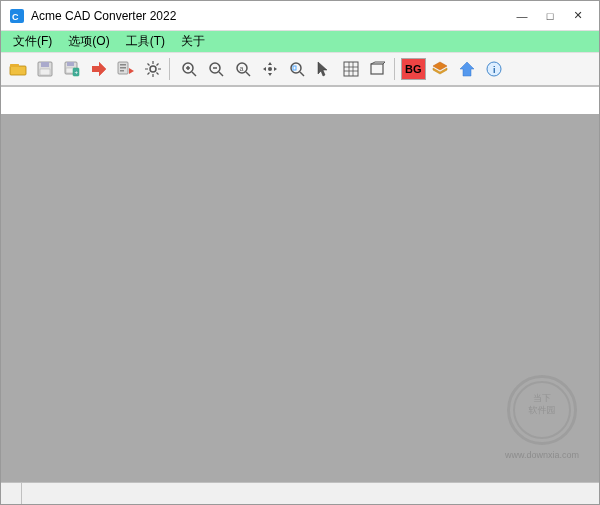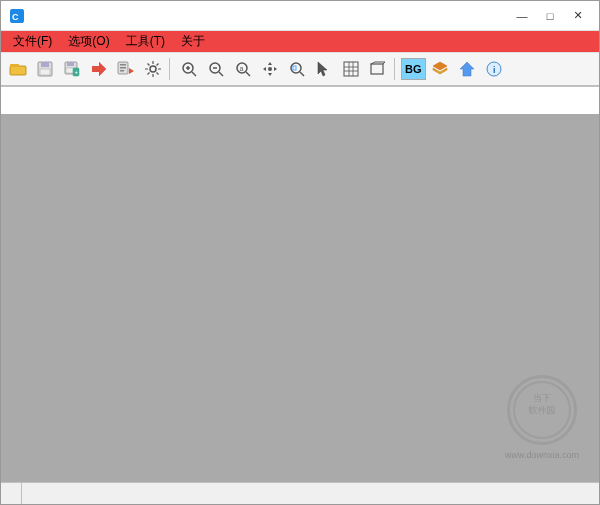--- a/index.html
+++ b/index.html
@@ -53,21 +53,21 @@
       border: none;
       background: transparent;
       font-size: 11px;
       color: #333;
     }
 
     
     .menu-bar {
       display: flex;
       align-items: center;
-      background: #ef4444;
+      background: #86efac;
       height: 22px;
       padding: 0 4px;
       border-bottom: 1px solid #e0e0e0;
     }
     .menu-item {
       padding: 2px 8px;
       cursor: pointer;
       font-size: 12px;
       color: #000;
       height: 100%;
@@ -104,21 +104,21 @@
       width: 4px;
       height: 22px;
       border-left: 1px solid #c0c0c0;
       margin: 0 2px;
       flex-shrink: 0;
     }
     .toolbar-bg-label {
       font-size: 11px;
       font-weight: bold;
       color: #000;
-      background: #7dd3fc;
+      background: #ef4444;
       border: 1px solid #aaa;
       padding: 10px 3px;
       cursor: pointer;
       height: 22px;
       display: flex;
       align-items: center;
       flex-shrink: 0;
     }
 
     
@@ -195,20 +195,21 @@
 <div class="app-container">
 
   <div class="title-bar">
     <div class="title-bar-left">
       <div class="app-icon">
         <svg width="16" height="16" viewBox="0 0 16 16">
           <rect x="1" y="1" width="14" height="14" fill="#1e88e5" rx="2"></rect>
           <text x="3" y="12" font-size="9" fill="white" font-weight="bold">C</text>
         </svg>
       </div>
+      <span class="title-text">Acme CAD Converter 2022</span>
     </div>
     <div class="title-bar-controls">
       <button class="title-btn">—</button>
       <button class="title-btn">□</button>
       <button class="title-btn close">✕</button>
     </div>
   </div>
 
   <div class="menu-bar">
     <div class="menu-item">文件(F)</div>

